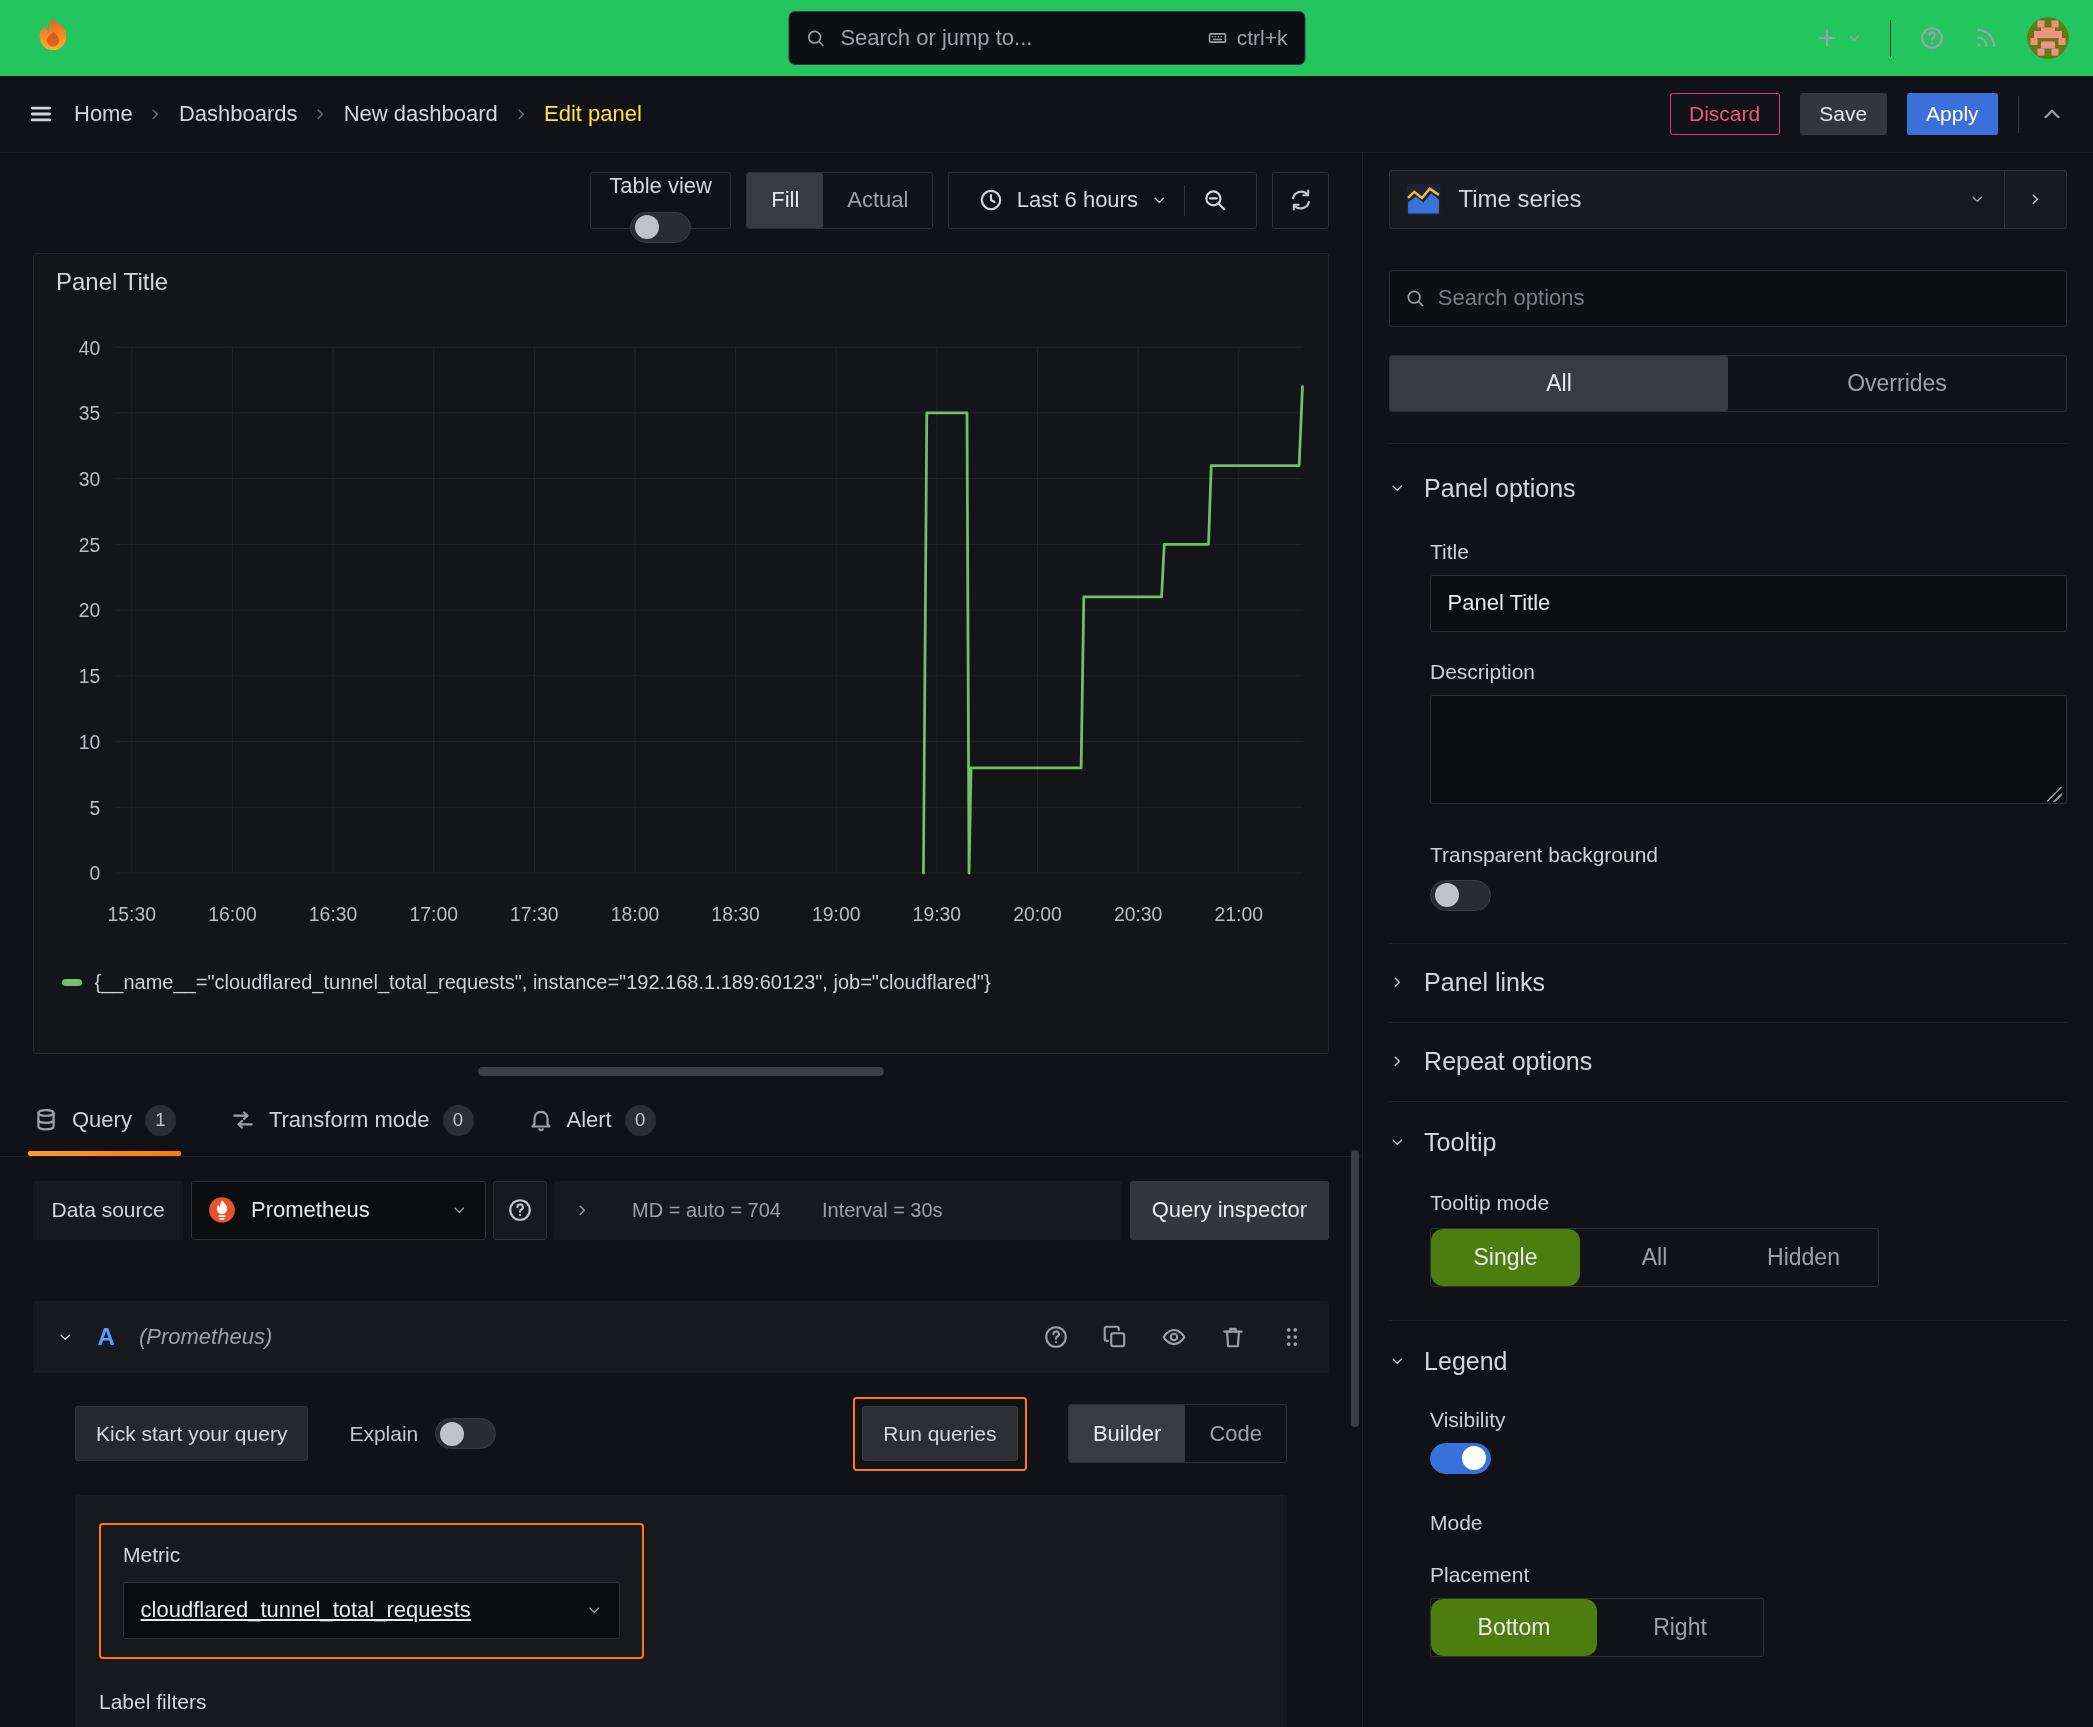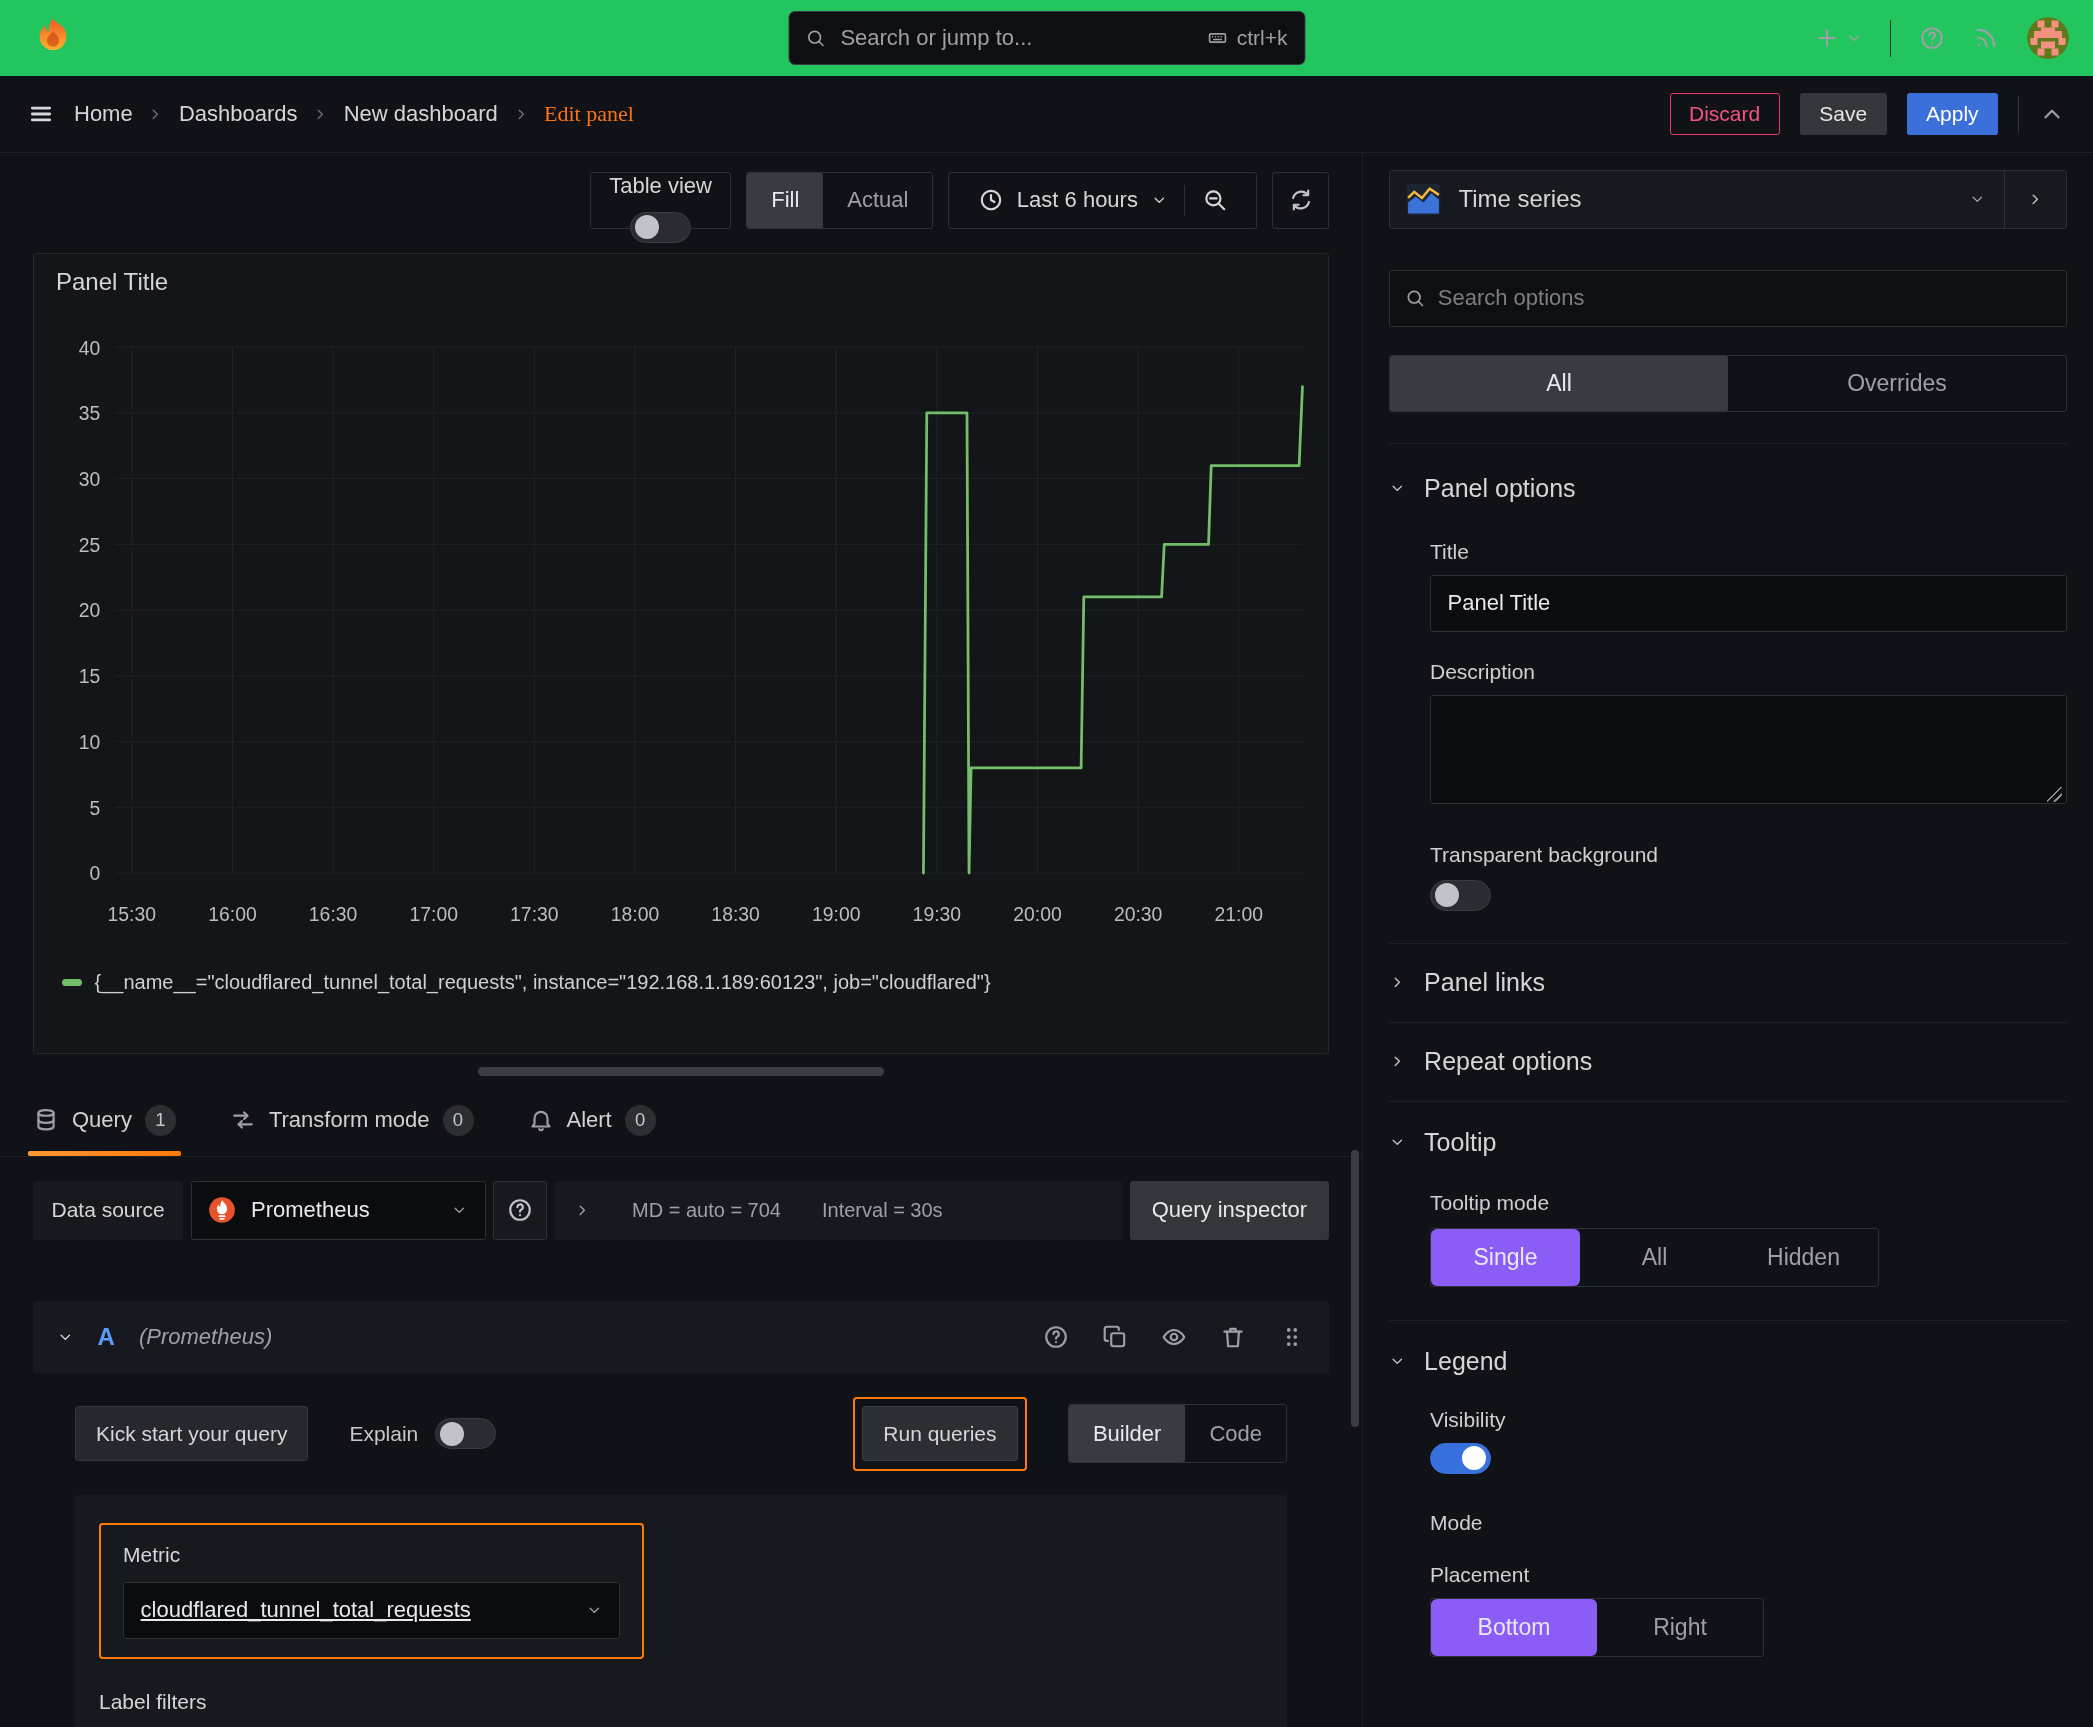--- a/index.html
+++ b/index.html
@@ -20,21 +20,21 @@
   .nav-right { margin-left:auto; display:flex; align-items:center; gap:28px; color:#9fa0a7; }
   .iconbtn { display:flex; align-items:center; gap:5.5px; cursor:pointer; background:none; border:none; color:#9fa0a7; }
   .avatar { width:42px; height:42px; border-radius:50%; overflow:hidden; cursor:pointer; }
 
   
   .breadbar { height:77px; display:flex; align-items:center; padding:0 28px; gap:20px; border-bottom:0.9px solid #1f2025; }
   .hamburger { color:#d5d6db; cursor:pointer; background:none; border:none; display:flex; }
   .crumbs { display:flex; align-items:center; gap:14.8px; font-size:22px; }
   .crumbs .sep { color:#6e6f76; display:flex; }
   .crumbs a { color:#d5d6db; text-decoration:none; cursor:pointer; }
-  .crumbs .current { color:#f97316;font-family:Liberation Serif, serif; }
+  .crumbs .current { color:#fde047; }
   .btn { height:42px; border-radius:2.8px; border:0.9px solid transparent; font-size:21px; padding:0 18.5px; cursor:pointer; font-family:inherit; }
   .btn.discard { background:transparent; border-color:#e8386d; color:#f0547f; }
   .btn.save { background:#34363c; color:#e6e7ea; }
   .btn.apply { background:#3b6fd9; color:#ffffff; }
   .collapse-btn { background:none; border:none; color:#9fa0a7; cursor:pointer; display:flex; }
 
   
   .content { display:flex; height:1575px; }
   .main { flex:1; min-width:0; position:relative; }
   .sidebar { width:731px; border-left:0.9px solid #1f2025; padding:16.6px 26px 0; }
@@ -122,21 +122,21 @@
   .sinput { margin-top:11px; width:100%; height:57px; background:#0b0c0e; border:0.9px solid #2f3136; border-radius:2.8px; color:#e8e9ec; font-size:22px; padding:0 16.6px; font-family:inherit; outline:none; }
   .stextarea { margin-top:11px; width:100%; height:109px; background:#0b0c0e; border:0.9px solid #2f3136; border-radius:2.8px; resize:none; position:relative; }
   .ta-wrap { position:relative; }
   .ta-grip { position:absolute; right:5.5px; bottom:7.4px; width:14.8px; height:14.8px; background:
       linear-gradient(135deg, transparent 46%, #8e8f96 46%, #8e8f96 54%, transparent 54%) no-repeat 0 0/14.8px 14.8px,
       linear-gradient(135deg, transparent 70%, #8e8f96 70%, #8e8f96 78%, transparent 78%) no-repeat 0 0/14.8px 14.8px; }
   .collapsed-row { height:78px; display:flex; align-items:center; gap:18.5px; font-size:25px; color:#d5d6db; cursor:pointer; }
   .collapsed-row .ic { color:#c2c3c9; }
   .sseg { margin-top:13px; display:flex; height:59px; border:0.9px solid #2f3136; border-radius:2.8px; overflow:hidden; }
   .sseg .opt { display:flex; align-items:center; justify-content:center; font-size:23px; color:#9fa0a7; cursor:pointer; }
-  .sseg .opt.sel { background:#8b5cf6; color:#e8e9ec; border-radius:6px; }
+  .sseg .opt.sel { background:#4d7c0f; color:#e8e9ec; border-radius:12px; }
   .sseg.w486 { width:449px; } .sseg.w486 .opt { flex:1; }
   .sseg.w306 { width:282px; } .sseg.w306 .opt { flex:1; }
   .sseg.w362 { width:334px; } .sseg.w362 .opt { flex:1; }
 </style>
 </head>
 <body>
 
 <div class="app">
 
   <header class="topnav">

